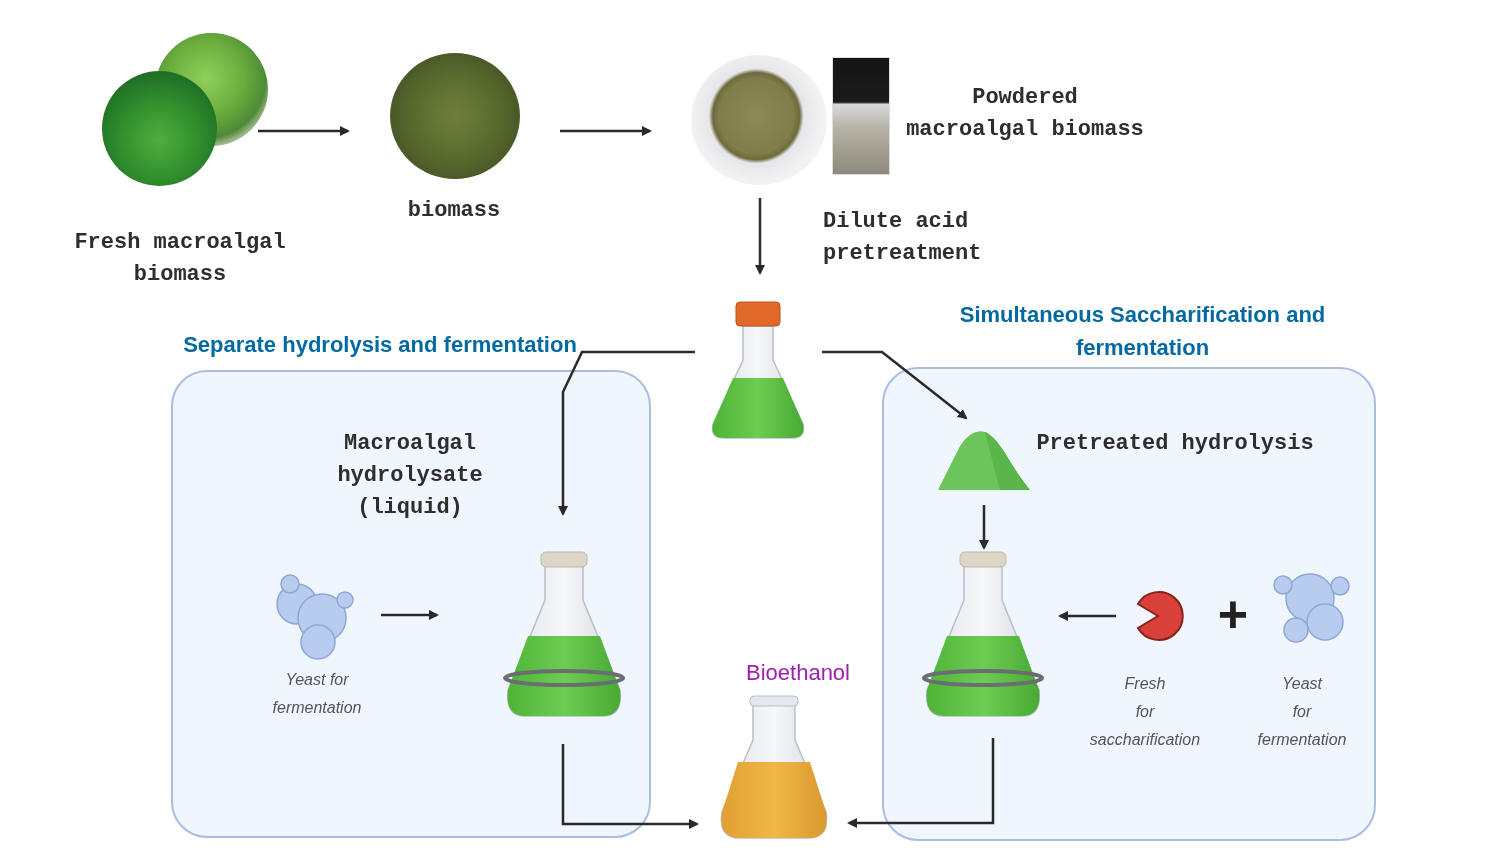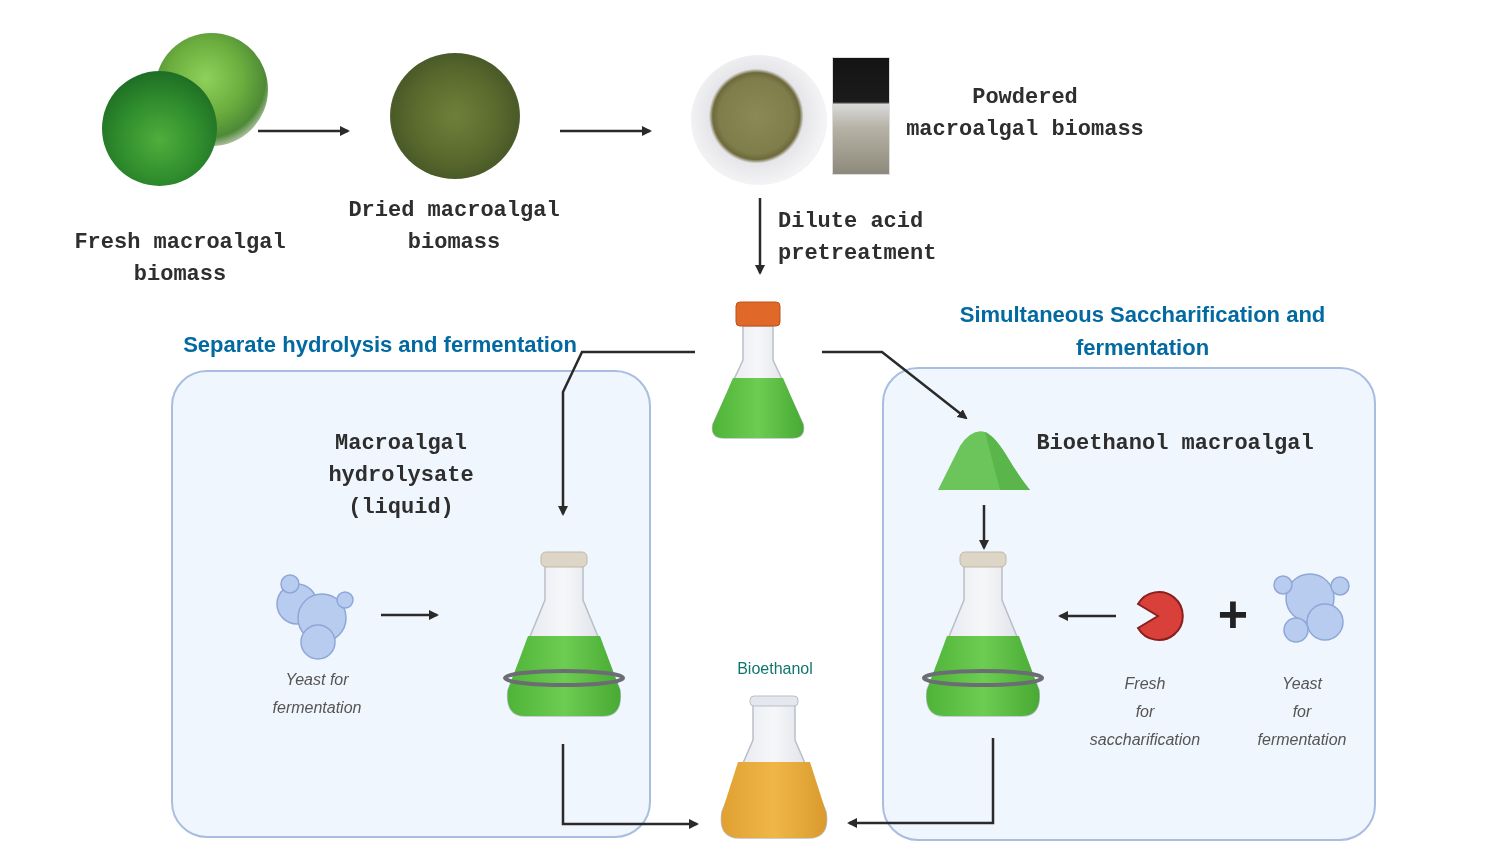--- a/index.html
+++ b/index.html
@@ -25,60 +25,59 @@
 <div class="photo" style="left:390px; top:53px; width:130px; height:126px; background: radial-gradient(circle at 50% 50%, #6f7f3a 0%, #5b6b2e 45%, #4a5a28 70%, #c9ccce 92%, #b8bcbe 100%);"></div>
 
 <div class="photo" style="left:691px; top:55px; width:136px; height:130px; background: radial-gradient(circle at 48% 47%, #8b8a55 0%, #7f7d4a 38%, #6e6a3c 44%, #e6e6ea 48%, #f4f4f6 70%, #cfcfd4 100%);"></div>
 <div class="abs" style="left:832px; top:57px; width:56px; height:116px; background: linear-gradient(#141414 0%, #1b1b1b 38%, #d9d9d9 40%, #b6b3a6 60%, #8d8a7c 100%); border:1px solid #ddd;"></div>
 
 <div class="lbl" style="left:60px; top:195px; width:240px;margin-top:32px;">
   <div>Fresh macroalgal</div>
   <div>biomass</div>
 </div>
 <div class="lbl" style="left:334px; top:195px; width:240px;">
-  <div>Dried macroalgal</div>
   <div>biomass</div>
 </div>
 <div class="lbl" style="left:895px; top:82px; width:260px;">
   <div>Powdered</div>
   <div>macroalgal biomass</div>
 </div>
-<div class="lbl" style="left:778px; top:206px; width:290px; text-align:left;">Dilute acid pretreatment</div>
+<div class="lbl" style="left:823px; top:206px; width:290px; text-align:left;">Dilute acid pretreatment</div>
 
 <div class="teal" style="left:150px; top:328px; width:460px;">Separate hydrolysis and fermentation</div>
 <div class="teal" style="left:920px; top:298px; width:445px;">
   <div>Simultaneous Saccharification and</div>
   <div>fermentation</div>
 </div>
 
-<div class="lbl" style="left:276px; top:428px; width:250px;">
+<div class="lbl" style="left:285px; top:428px; width:250px;">
   <div>Macroalgal</div>
   <div>hydrolysate (liquid)</div>
 </div>
 <div class="ital" style="left:232px; top:666px; width:170px;">
   <div>Yeast for</div>
   <div>fermentation</div>
 </div>
 
 <div class="lbl" style="left:1035px; top:428px; width:280px;">
-  <div>Bioethanol macroalgal</div>
+  <div>Pretreated hydrolysis</div>
 </div>
 <div class="ital" style="left:1060px; top:670px; width:170px;">
   <div>Fresh</div>
   <div>for</div>
   <div>saccharification</div>
 </div>
 <div class="ital" style="left:1226px; top:670px; width:152px;">
   <div>Yeast</div>
   <div>for</div>
   <div>fermentation</div>
 </div>
 <div class="abs" style="left:1208px; top:586px; width:50px; text-align:center; font-size:52px; font-weight:bold; line-height:56px; color:#222;">+</div>
 
-<div class="abs" style="left:700px; top:660px; width:150px; text-align:center; font-size:16px; color:#0f766e;">Bioethanol</div>
+<div class="abs" style="left:700px; top:660px; width:150px; text-align:right; font-size:22px; color:#a21caf;">Bioethanol</div>
 
 <svg class="overlay" width="1512" height="853" viewBox="0 0 1512 853">
   <defs>
     <marker id="ah" markerWidth="10" markerHeight="10" refX="8" refY="5" orient="auto" markerUnits="userSpaceOnUse">
       <path d="M0,0 L10,5 L0,10 z" fill="#2a2a2a"></path>
     </marker>
     <linearGradient id="glass" x1="0" x2="1">
       <stop offset="0" stop-color="#dfe3ea"></stop>
       <stop offset="0.5" stop-color="#f6f7f9"></stop>
       <stop offset="1" stop-color="#d2d7df"></stop>

